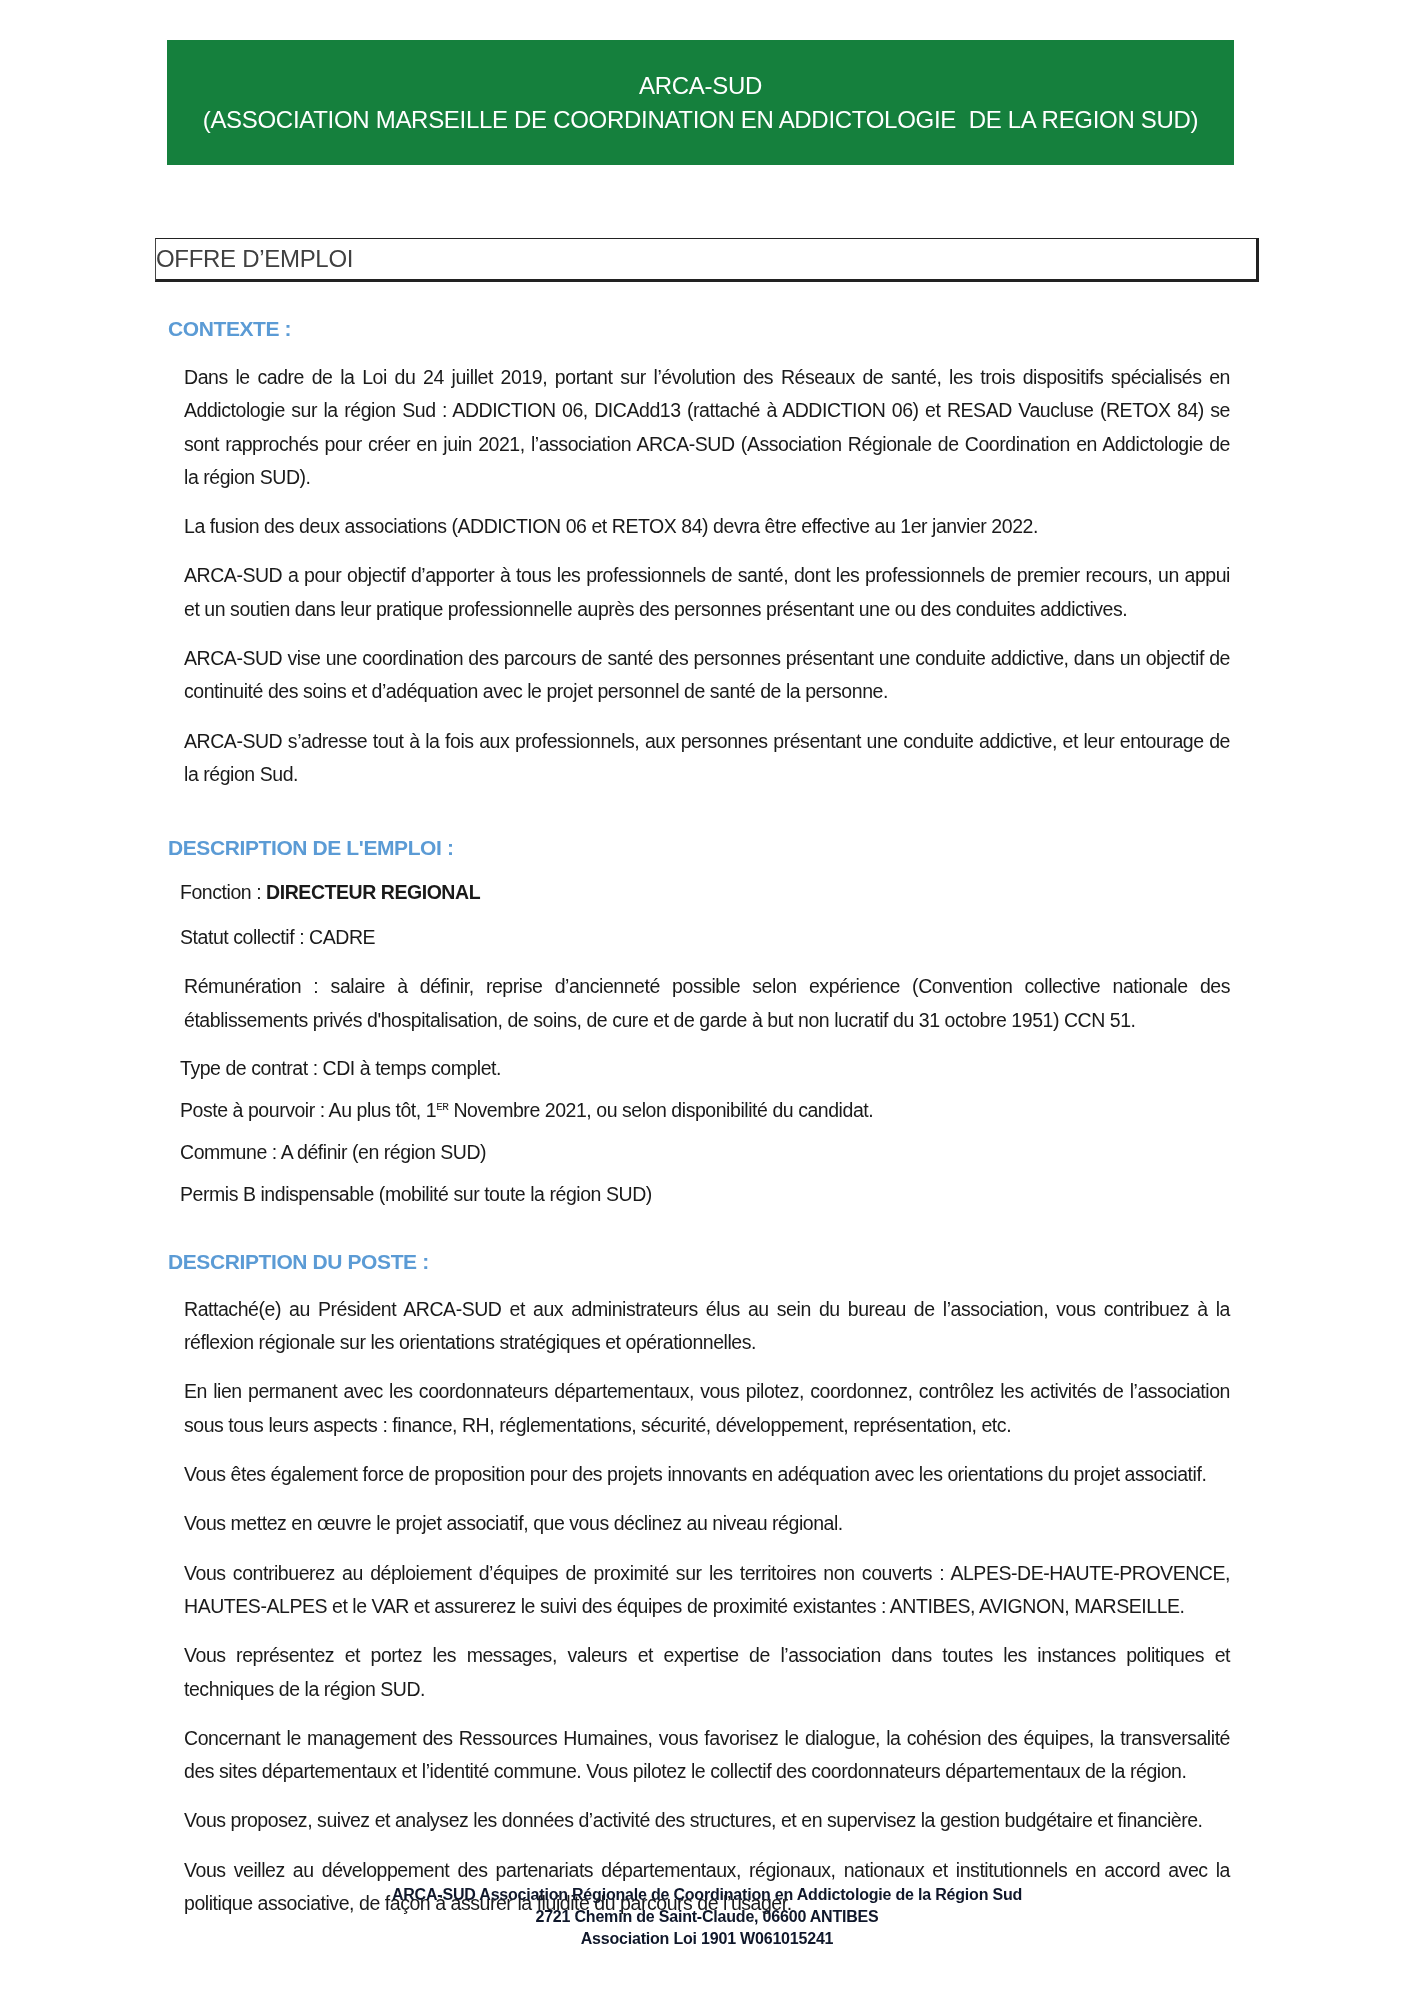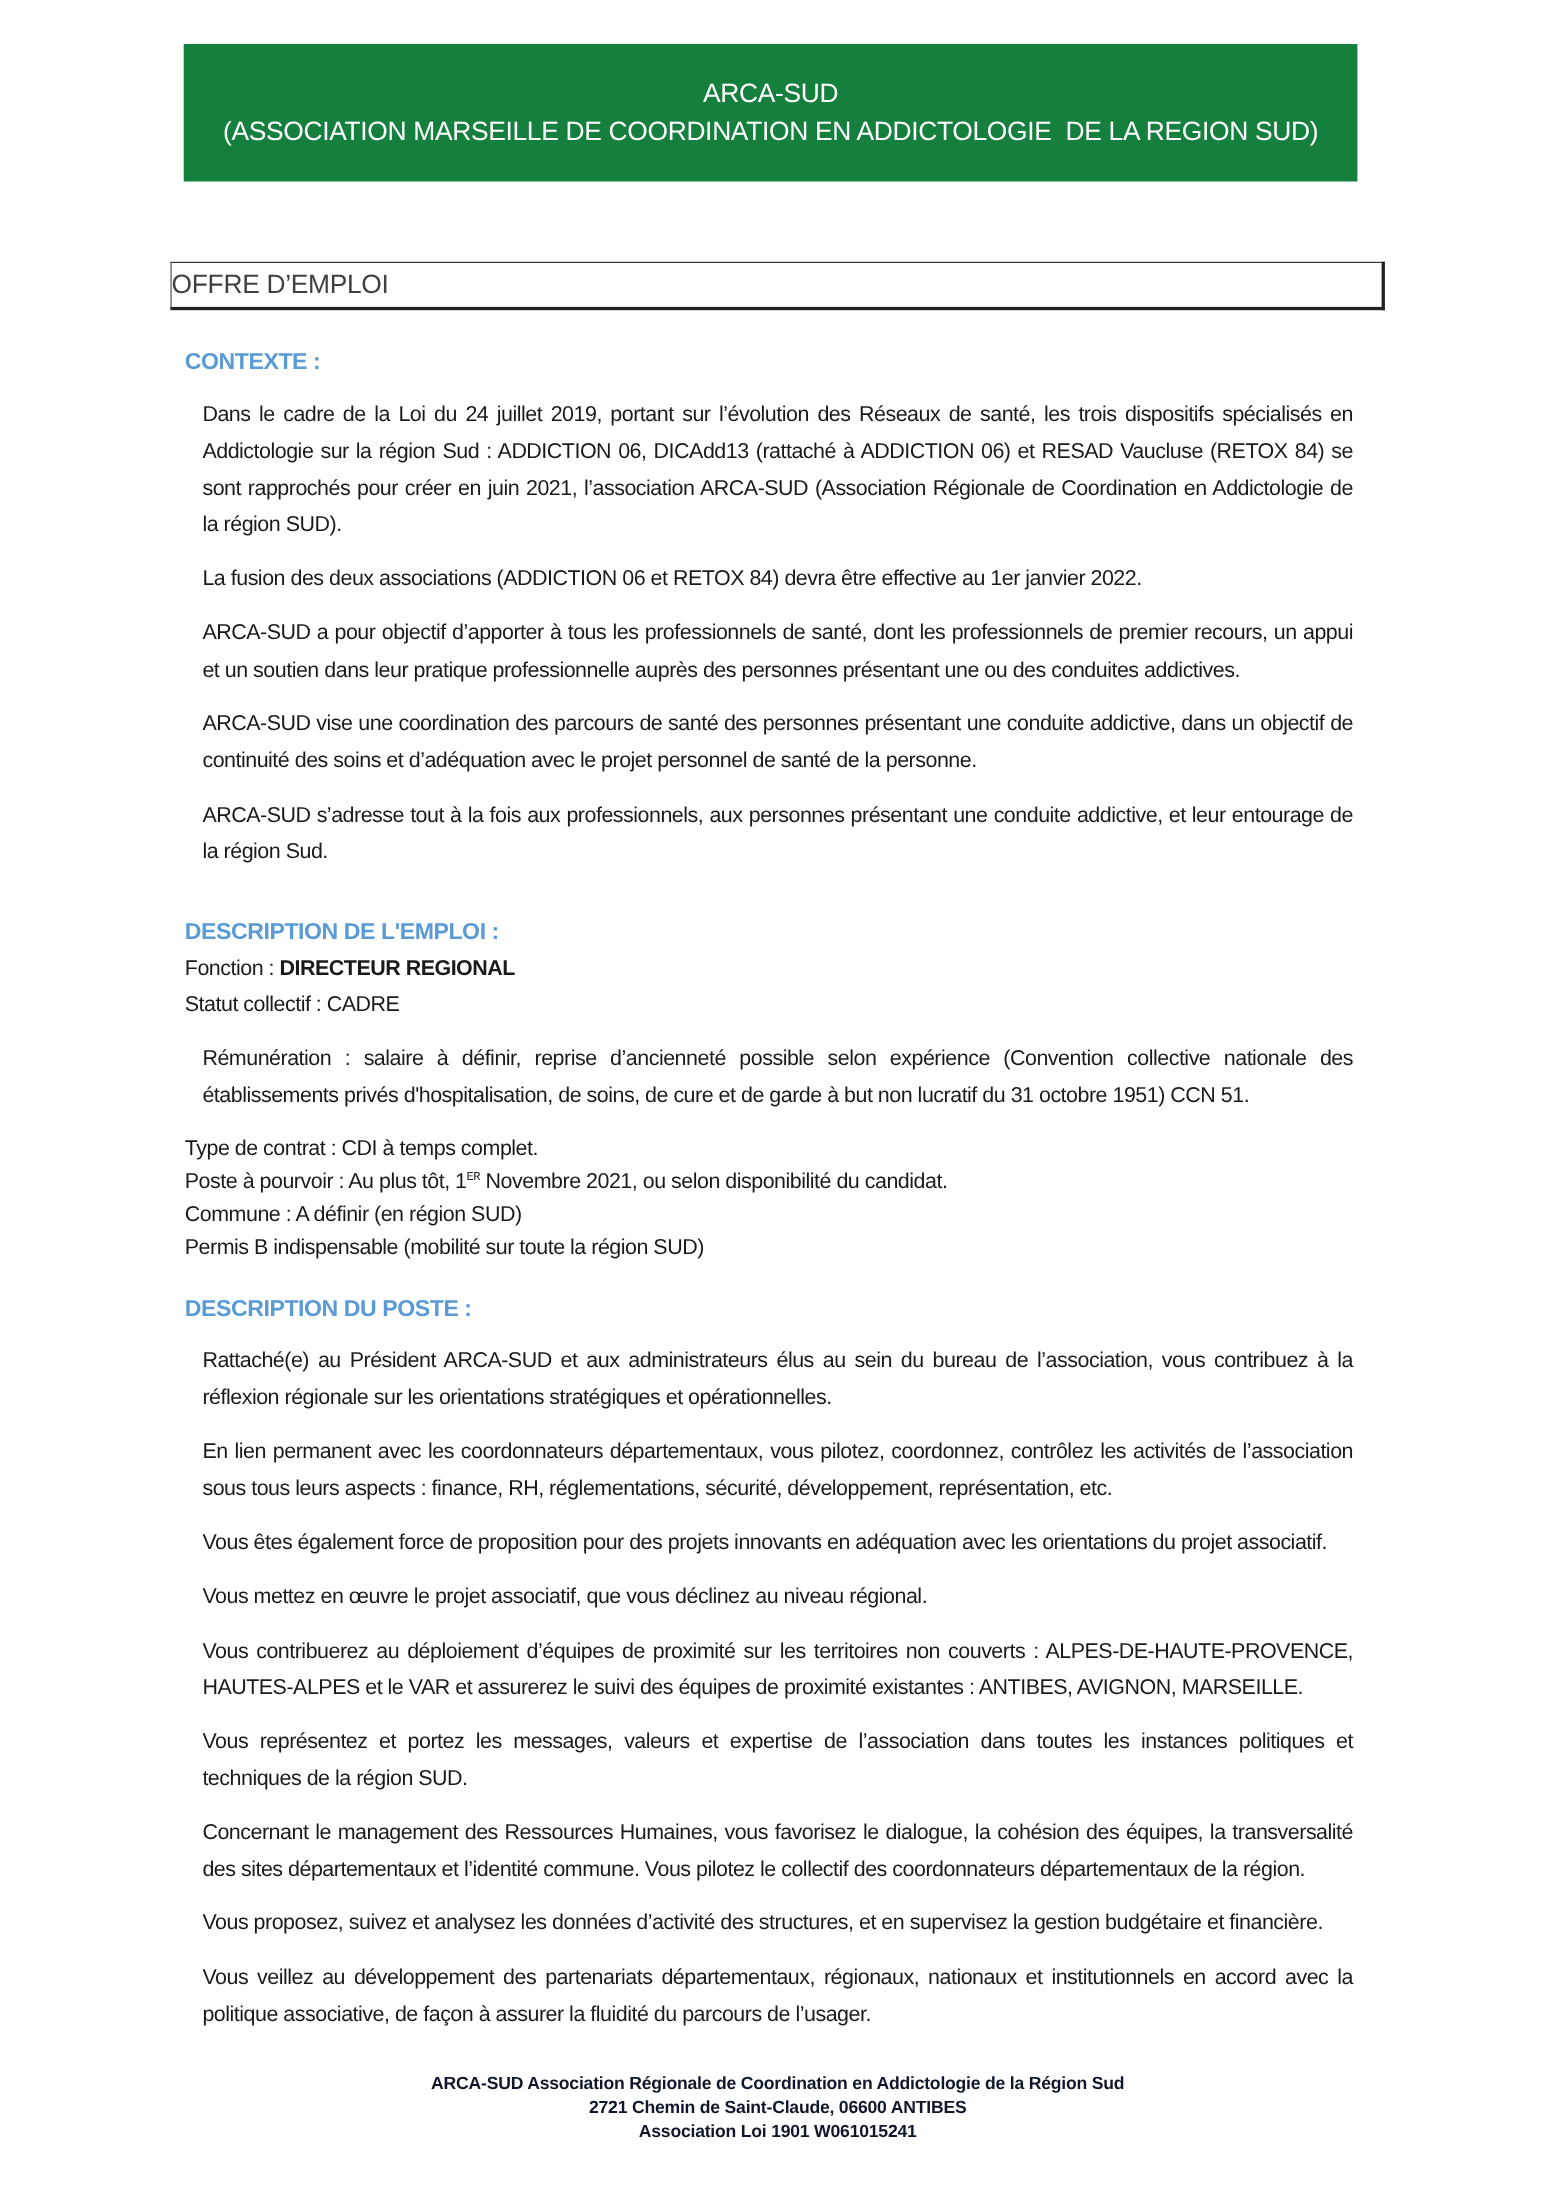--- a/index.html
+++ b/index.html
@@ -27,21 +27,21 @@
     font-size: 19.5px; line-height: 33.3px;
     letter-spacing: -0.45px;
   }
   .section-title {
     color: #5b9bd5; font-weight: bold; font-size: 21px; line-height: 33px;
     letter-spacing: -0.4px;
   }
   .para { text-align: justify; margin: 16px; }
   .para.last { text-align-last: left; }
   .gap { height: 33px; }
-  .kv { margin: 0; line-height: 33px; }
+  .kv { margin: 12px; line-height: 33px; }
   .kv b { font-weight: bold; }
   sup { font-size: 11px; line-height: 0; font-family: Liberation Mono, monospace; }
   .footer {
     position: absolute; left: 0; top: 1884px; width: 1414px;
     text-align: center; color: #0f172a; font-weight: bold;
     font-size: 16px; line-height: 22px; letter-spacing: -0.2px;
   }
 </style>
 </head>
 <body>

